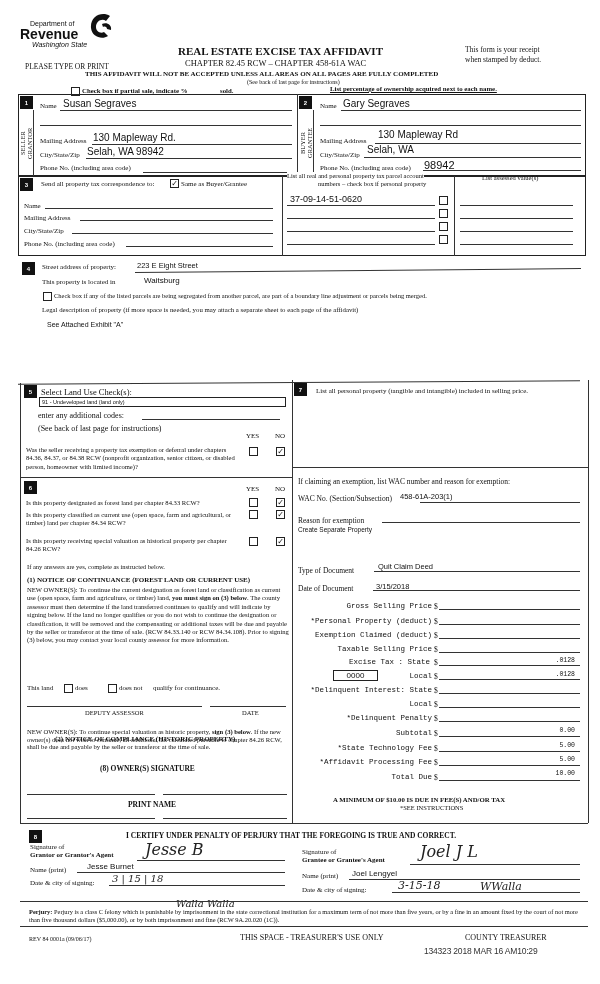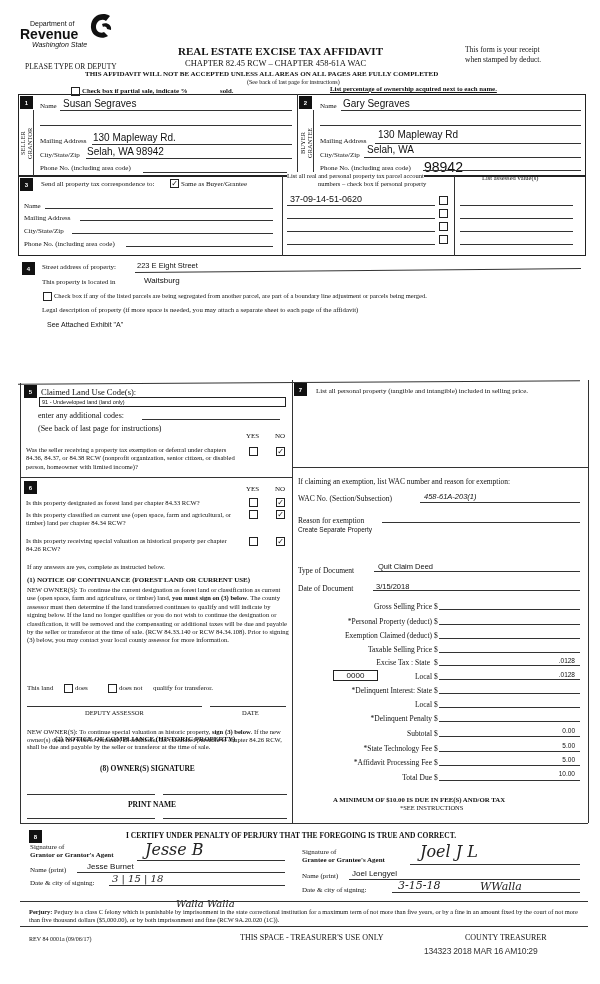--- a/index.html
+++ b/index.html
@@ -11,38 +11,38 @@
   .badge { position: absolute; width: 13px; height: 13px; background: #111; color: #fff;
            font-family: "Liberation Sans", sans-serif; font-size: 6px; font-weight: bold;
            display: flex; align-items: center; justify-content: center; }
   .line { position: absolute; border-bottom: 1px solid #333; height: 0; }
   .vline { position: absolute; border-left: 1px solid #333; width: 0; }
   .cb { position: absolute; width: 9px; height: 9px; border: 1px solid #222; background: #fff;
         font-size: 8px; line-height: 7px; text-align: center; font-family: "DejaVu Sans", sans-serif; }
   .filled { font-family: "Liberation Sans", sans-serif; color: #111; }
   .box { position: absolute; border: 1px solid #222; }
   .label { position: absolute; white-space: nowrap; }
-  .rlabel { position: absolute; white-space: nowrap; text-align: right; }
+  .rlabel { position: absolute; white-space: nowrap; text-align: right; font-family: Liberation Mono, monospace; }
   .vert { position: absolute; writing-mode: vertical-rl; transform: rotate(180deg); font-size: 6.5px; text-align: center; line-height: 7px; }
   .sig { font-family: "DejaVu Serif", serif; font-style: italic; color: #222; }
   .para { position: absolute; font-size: 6.6px; line-height: 8.3px; }
 </style>
 </head>
 <body>
 
 <div class="abs" style="left:20px;top:12px;width:100px;height:40px;">
   <div class="abs sans" style="left:10px;top:8px;font-size:7px;">Department of</div>
   <div class="abs sans bold" style="left:0;top:14px;font-size:14px;">Revenue</div>
   <div class="abs sans" style="left:12px;top:29px;font-size:7px;font-style:italic;">Washington State</div>
   <svg class="abs" style="left:68px;top:0;" width="26" height="28" viewBox="0 0 26 28">
     <path d="M22 4 C14 -1 2 4 3 16 C4 25 14 28 20 24 L16 20 C12 22 8 19 8 15 C8 9 14 6 18 9 Z" fill="#111"></path>
     <path d="M14 12 C18 10 24 12 23 18 L19 17 C19 15 17 14 15 15 Z" fill="#111"></path>
   </svg>
 </div>
-<div class="label" style="left:25px;top:62px;font-size:7.5px;">PLEASE TYPE OR DEPUTY</div>
+<div class="label" style="left:25px;top:62px;font-size:7.5px;">PLEASE TYPE OR PRINT</div>
 <div class="label bold" style="left:178px;top:45px;font-size:11px;">REAL ESTATE EXCISE TAX AFFIDAVIT</div>
 <div class="label" style="left:185px;top:58px;font-size:8.5px;">CHAPTER 82.45 RCW – CHAPTER 458-61A WAC</div>
 <div class="label" style="left:465px;top:45px;font-size:7.5px;">This form is your receipt</div>
 <div class="label" style="left:465px;top:55px;font-size:7.5px;">when stamped by deduct.</div>
 <div class="label bold" style="left:85px;top:70px;font-size:7px;">THIS AFFIDAVIT WILL NOT BE ACCEPTED UNLESS ALL AREAS ON ALL PAGES ARE FULLY COMPLETED</div>
 <div class="label" style="left:247px;top:79px;font-size:6px;">(See back of last page for instructions)</div>
 <div class="cb" style="left:71px;top:87px;"></div>
 <div class="label bold" style="left:82px;top:87px;font-size:6.8px;">Check box if partial sale, indicate %</div>
 <div class="label bold" style="left:220px;top:87px;font-size:6.8px;">sold.</div>
 <div class="label bold" style="left:330px;top:85px;font-size:6.8px;text-decoration:underline;">List percentage of ownership acquired next to each name.</div>
@@ -80,21 +80,21 @@
 <div class="label filled" style="left:343px;top:98px;font-size:10px;">Gary Segraves</div>
 <div class="line" style="left:341px;top:110px;width:240px;"></div>
 <div class="line" style="left:320px;top:125px;width:261px;"></div>
 <div class="label" style="left:320px;top:137px;font-size:7px;">Mailing Address</div>
 <div class="label filled" style="left:378px;top:129px;font-size:10px;">130 Mapleway Rd</div>
 <div class="line" style="left:375px;top:143px;width:206px;"></div>
 <div class="label" style="left:320px;top:151px;font-size:7px;">City/State/Zip</div>
 <div class="label filled" style="left:367px;top:144px;font-size:10px;">Selah, WA</div>
 <div class="line" style="left:364px;top:157px;width:217px;"></div>
 <div class="label" style="left:320px;top:164px;font-size:7px;">Phone No. (including area code)</div>
-<div class="label filled" style="left:424px;top:159px;font-size:14px;">98942</div>
+<div class="label filled" style="left:424px;top:159px;font-size:11px;">98942</div>
 <div class="line" style="left:423px;top:170px;width:158px;"></div>
 
 <div class="box" style="left:18px;top:176px;width:568px;height:80px;"></div>
 <div class="vline" style="left:282px;top:176px;height:80px;"></div>
 <div class="vline" style="left:454px;top:176px;height:80px;"></div>
 
 <div class="badge" style="left:20px;top:178px;">3</div>
 <div class="label" style="left:41px;top:180px;font-size:7px;">Send all property tax correspondence to:</div>
 <div class="cb" style="left:170px;top:179px;">✓</div>
 <div class="label" style="left:181px;top:180px;font-size:7px;">Same as Buyer/Grantee</div>
@@ -139,21 +139,21 @@
 <div class="label" style="left:42px;top:306px;font-size:6.8px;">Legal description of property (if more space is needed, you may attach a separate sheet to each page of the affidavit)</div>
 <div class="label filled" style="left:47px;top:321px;font-size:7px;">See Attached Exhibit "A"</div>
 
 <div class="line" style="left:18px;top:382px;width:562px;transform:rotate(-0.35deg);border-bottom-width:1.5px;"></div>
 
 <div class="vline" style="left:20px;top:383px;height:440px;"></div>
 <div class="vline" style="left:292px;top:380px;height:443px;"></div>
 <div class="vline" style="left:588px;top:380px;height:443px;"></div>
 
 <div class="badge" style="left:24px;top:385px;">5</div>
-<div class="label" style="left:41px;top:387px;font-size:8.5px;">Claimed Land Use Code(s):</div>
+<div class="label" style="left:41px;top:387px;font-size:8.5px;">Select Land Use Check(s):</div>
 <div class="box" style="left:39px;top:397px;width:247px;height:10px;">
   <span class="sans" style="position:absolute;left:2px;top:1px;font-size:5.5px;">91 - Undeveloped land (land only)</span>
 </div>
 <div class="label" style="left:38px;top:411px;font-size:8px;text-align:center;">enter any additional codes:</div>
 <div class="line" style="left:142px;top:419px;width:138px;"></div>
 <div class="label" style="left:38px;top:424px;font-size:8px;">(See back of last page for instructions)</div>
 <div class="label" style="left:246px;top:432px;font-size:7px;">YES</div>
 <div class="label" style="left:275px;top:432px;font-size:7px;">NO</div>
 <div class="para" style="left:26px;top:446px;width:218px;">Was the seller receiving a property tax exemption or deferral under chapters 84.36, 84.37, or 84.38 RCW (nonprofit organization, senior citizen, or disabled person, homeowner with limited income)?</div>
 <div class="cb" style="left:249px;top:447px;"></div>
@@ -177,21 +177,21 @@
 <div class="label bold" style="left:27px;top:576px;font-size:7px;">(1) NOTICE OF CONTINUANCE (FOREST LAND OR CURRENT USE)</div>
 <div class="para" style="left:27px;top:586px;width:262px;font-size:6.6px;line-height:8.4px;">
   <span>NEW OWNER(S): To continue the current designation as forest land or classification as current use (open space, farm and agriculture, or timber) land,</span>
   <b>you must sign on (3) below</b><span>. The county assessor must then determine if the land transferred continues to qualify and will indicate by signing below. If the land no longer qualifies or you do not wish to continue the designation or classification, it will be removed and the compensating or additional taxes will be due and payable by the seller or transferor at the time of sale. (RCW 84.33.140 or RCW 84.34.108). Prior to signing (3) below, you may contact your local county assessor for more information.</span>
 </div>
 <div class="label" style="left:27px;top:684px;font-size:7px;">This land</div>
 <div class="cb" style="left:64px;top:684px;"></div>
 <div class="label" style="left:75px;top:684px;font-size:7px;">does</div>
 <div class="cb" style="left:108px;top:684px;"></div>
 <div class="label" style="left:119px;top:684px;font-size:7px;">does not</div>
-<div class="label" style="left:153px;top:684px;font-size:7px;">qualify for transferor.</div>
+<div class="label" style="left:153px;top:684px;font-size:7px;">qualify for continuance.</div>
 
 <div class="line" style="left:27px;top:706px;width:175px;"></div>
 <div class="line" style="left:210px;top:706px;width:76px;"></div>
 <div class="label" style="left:85px;top:709px;font-size:6.5px;">DEPUTY ASSESSOR</div>
 <div class="label" style="left:242px;top:709px;font-size:6.5px;">DATE</div>
 <div class="label bold" style="left:55px;top:719px;font-size:7px;margin-top:16px;">(2) NOTICE OF COMPLIANCE (HISTORIC PROPERTY)</div>
 <div class="para" style="left:27px;top:728px;width:262px;font-size:6.6px;line-height:7.6px;">
   <span>NEW OWNER(S): To continue special valuation as historic property,</span>
   <b>sign (3) below</b><span>. If the new owner(s) does not wish to continue, all additional tax calculated pursuant to chapter 84.26 RCW, shall be due and payable by the seller or transferor at the time of sale.</span>
 </div>
@@ -200,21 +200,21 @@
 <div class="line" style="left:163px;top:794px;width:124px;"></div>
 <div class="label bold" style="left:128px;top:800px;font-size:7.5px;">PRINT NAME</div>
 <div class="line" style="left:27px;top:818px;width:128px;"></div>
 <div class="line" style="left:163px;top:818px;width:124px;"></div>
 
 <div class="badge" style="left:294px;top:383px;">7</div>
 <div class="para" style="left:312px;top:385px;width:270px;font-size:7px;line-height:12px;text-indent:4px;">List all  personal property (tangible and intangible) included in selling price.</div>
 <div class="line" style="left:292px;top:467px;width:296px;"></div>
 <div class="label" style="left:298px;top:477px;font-size:7.5px;">If claiming an exemption, list WAC number and reason for exemption:</div>
 <div class="label" style="left:298px;top:494px;font-size:7.5px;">WAC No. (Section/Subsection)</div>
-<div class="label filled" style="left:424px;top:492px;font-size:7.5px;font-style:italic;">458-61A-203(1)</div>
+<div class="label filled" style="left:400px;top:492px;font-size:7.5px;">458-61A-203(1)</div>
 <div class="line" style="left:420px;top:502px;width:160px;"></div>
 <div class="label" style="left:298px;top:516px;font-size:7.5px;">Reason for exemption</div>
 <div class="line" style="left:382px;top:522px;width:198px;"></div>
 <div class="label filled" style="left:298px;top:526px;font-size:6.5px;">Create Separate Property</div>
 
 <div class="label" style="left:298px;top:566px;font-size:7.5px;">Type of Document</div>
 <div class="label filled" style="left:378px;top:562px;font-size:7.5px;">Quit Claim Deed</div>
 <div class="line" style="left:374px;top:571px;width:206px;"></div>
 <div class="label" style="left:298px;top:584px;font-size:7.5px;">Date of Document</div>
 <div class="label filled" style="left:376px;top:582px;font-size:7.5px;">3/15/2018</div>

